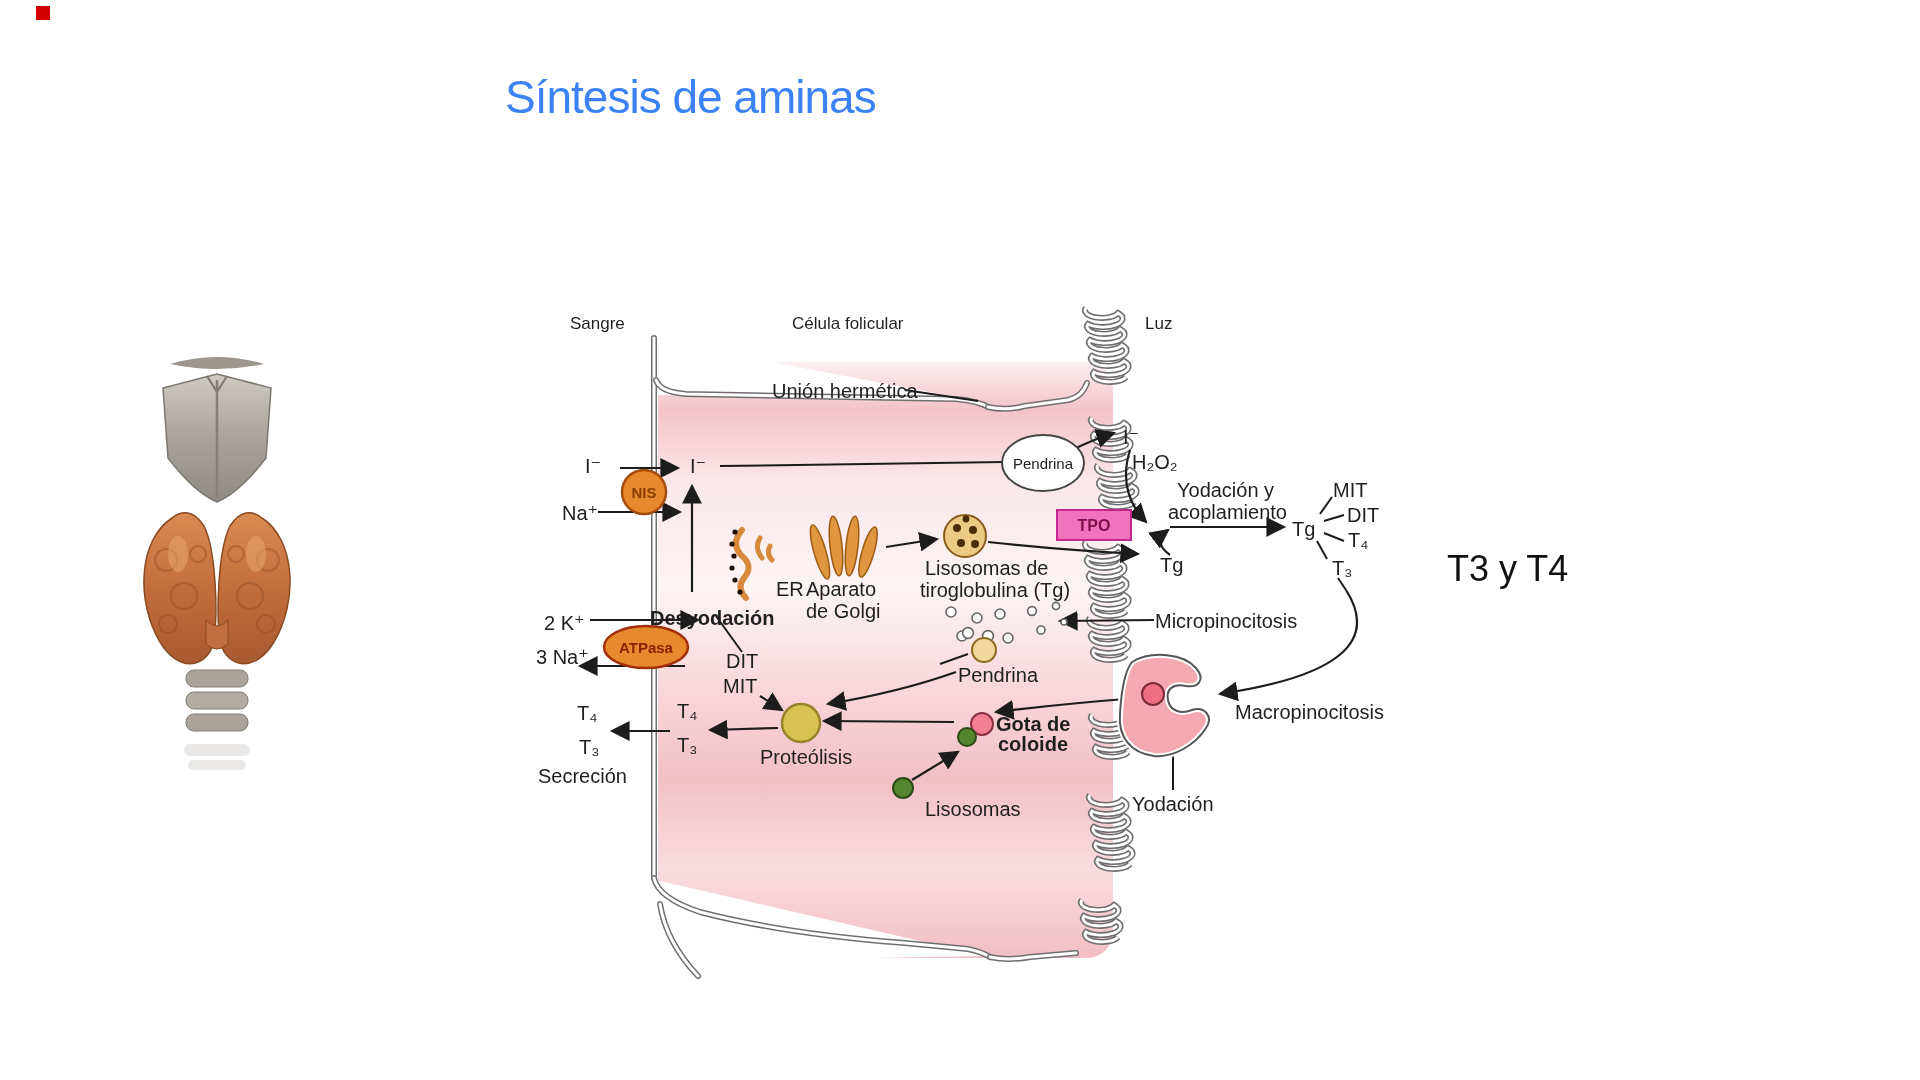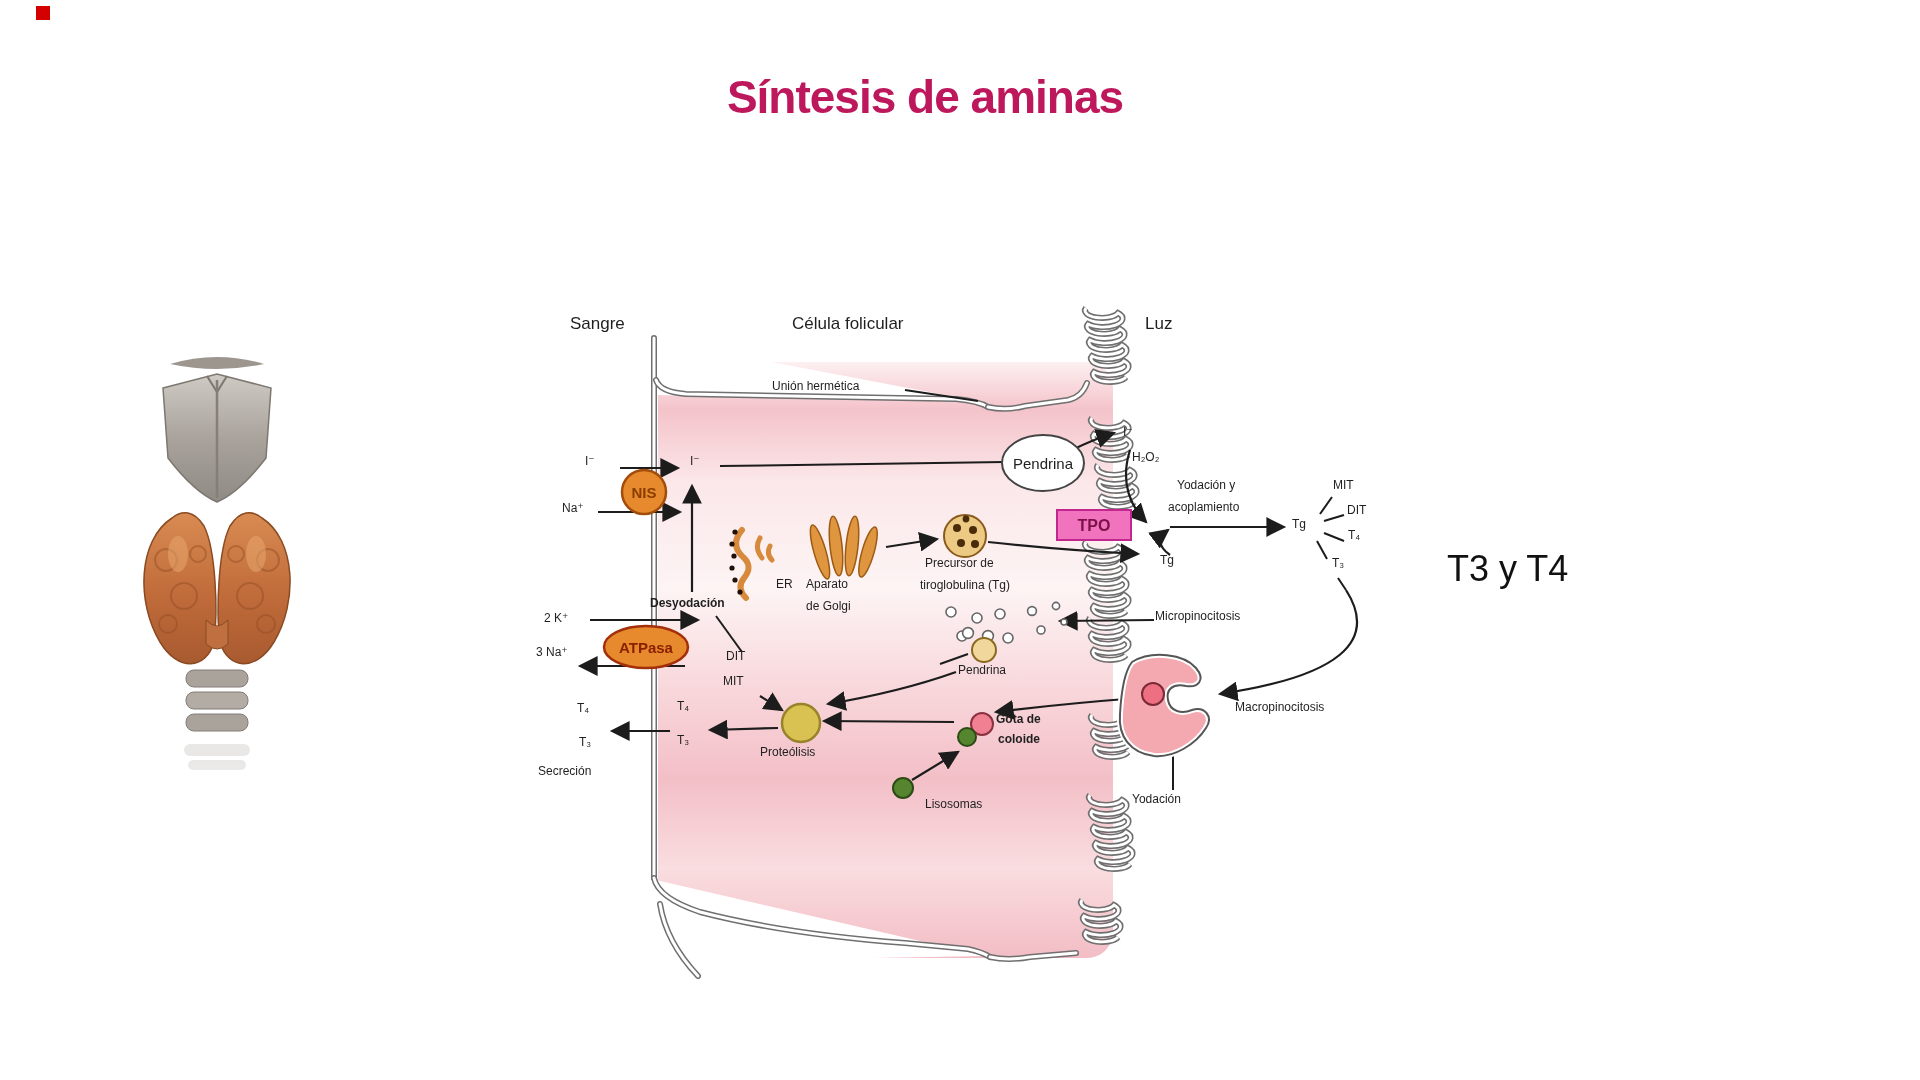--- a/index.html
+++ b/index.html
@@ -1,25 +1,25 @@
 <!DOCTYPE html>
 <html><head>
 <meta charset="utf-8">
 <style>
   html,body{margin:0;padding:0;background:#ffffff;}
   .slide{position:relative;width:1920px;height:1080px;background:#ffffff;overflow:hidden;
          font-family:"Liberation Sans","DejaVu Sans",sans-serif;color:#111;}
   .red-marker{position:absolute;left:36px;top:6px;width:14px;height:14px;background:#d40000;}
-  .title-block{position:absolute;left:505px;top:62px;width:840px;text-align:center;
-               font-size:46px;line-height:70px;color:#be185d;font-weight:700;letter-spacing:-1px;}
+  .title-block{position:absolute;left:505px;top:62px;width:840px;
+               font-size:46px;line-height:70px;color:#3b82f6;font-weight:400;letter-spacing:-1px;}
   .side-note{position:absolute;left:1447px;top:548px;font-size:36px;color:#111;text-align:center;}
   .thyroid{position:absolute;left:118px;top:348px;}
   .diagram{position:absolute;left:520px;top:300px;width:900px;height:680px;}
   .diagram svg.art{position:absolute;left:0;top:0;}
-  .lb{position:absolute;font-size:12px;line-height:1.15;color:#1f1f1f;white-space:nowrap;}
+  .lb{position:absolute;font-size:20px;line-height:1.15;color:#1f1f1f;white-space:nowrap;}
   .b{font-weight:bold;}
   .hdr{font-weight:normal;font-size:17px;}
   .svgtxt{font-family:"Liberation Sans","DejaVu Sans",sans-serif;}
 </style>
 </head>
 <body>
 
 <div class="slide">
 
   <div class="red-marker"></div>
@@ -250,27 +250,27 @@
     <div class="lb hdr" style="left:50px;top:14px">Sangre</div>
     <div class="lb hdr" style="left:272px;top:14px">Célula folicular</div>
     <div class="lb hdr" style="left:625px;top:14px">Luz</div>
 
     <div class="lb" style="left:252px;top:80px">Unión hermética</div>
     <div class="lb" style="left:65px;top:155px">I⁻</div>
     <div class="lb" style="left:170px;top:155px">I⁻</div>
     <div class="lb" style="left:42px;top:202px">Na⁺</div>
     <div class="lb" style="left:24px;top:312px">2 K⁺</div>
     <div class="lb" style="left:16px;top:346px">3 Na⁺</div>
-    <div class="lb b" style="left:130px;top:297px">Desyodación</div>
+    <div class="lb b" style="left:130px;top:307px">Desyodación</div>
     <div class="lb" style="left:206px;top:350px">DIT</div>
     <div class="lb" style="left:203px;top:375px">MIT</div>
     <div class="lb" style="left:256px;top:278px">ER</div>
     <div class="lb" style="left:286px;top:278px">Aparato</div>
     <div class="lb" style="left:286px;top:300px">de Golgi</div>
-    <div class="lb" style="left:405px;top:257px">Precursor de</div>
+    <div class="lb" style="left:405px;top:257px">Lisosomas de</div>
     <div class="lb" style="left:400px;top:279px">tiroglobulina (Tg)</div>
     <div class="lb" style="left:603px;top:126px">I⁻</div>
     <div class="lb" style="left:612px;top:151px">H₂O₂</div>
     <div class="lb" style="left:657px;top:179px">Yodación y</div>
     <div class="lb" style="left:648px;top:201px">acoplamiento</div>
     <div class="lb" style="left:772px;top:218px">Tg</div>
     <div class="lb" style="left:640px;top:254px">Tg</div>
     <div class="lb" style="left:813px;top:179px">MIT</div>
     <div class="lb" style="left:827px;top:204px">DIT</div>
     <div class="lb" style="left:828px;top:229px">T₄</div>

